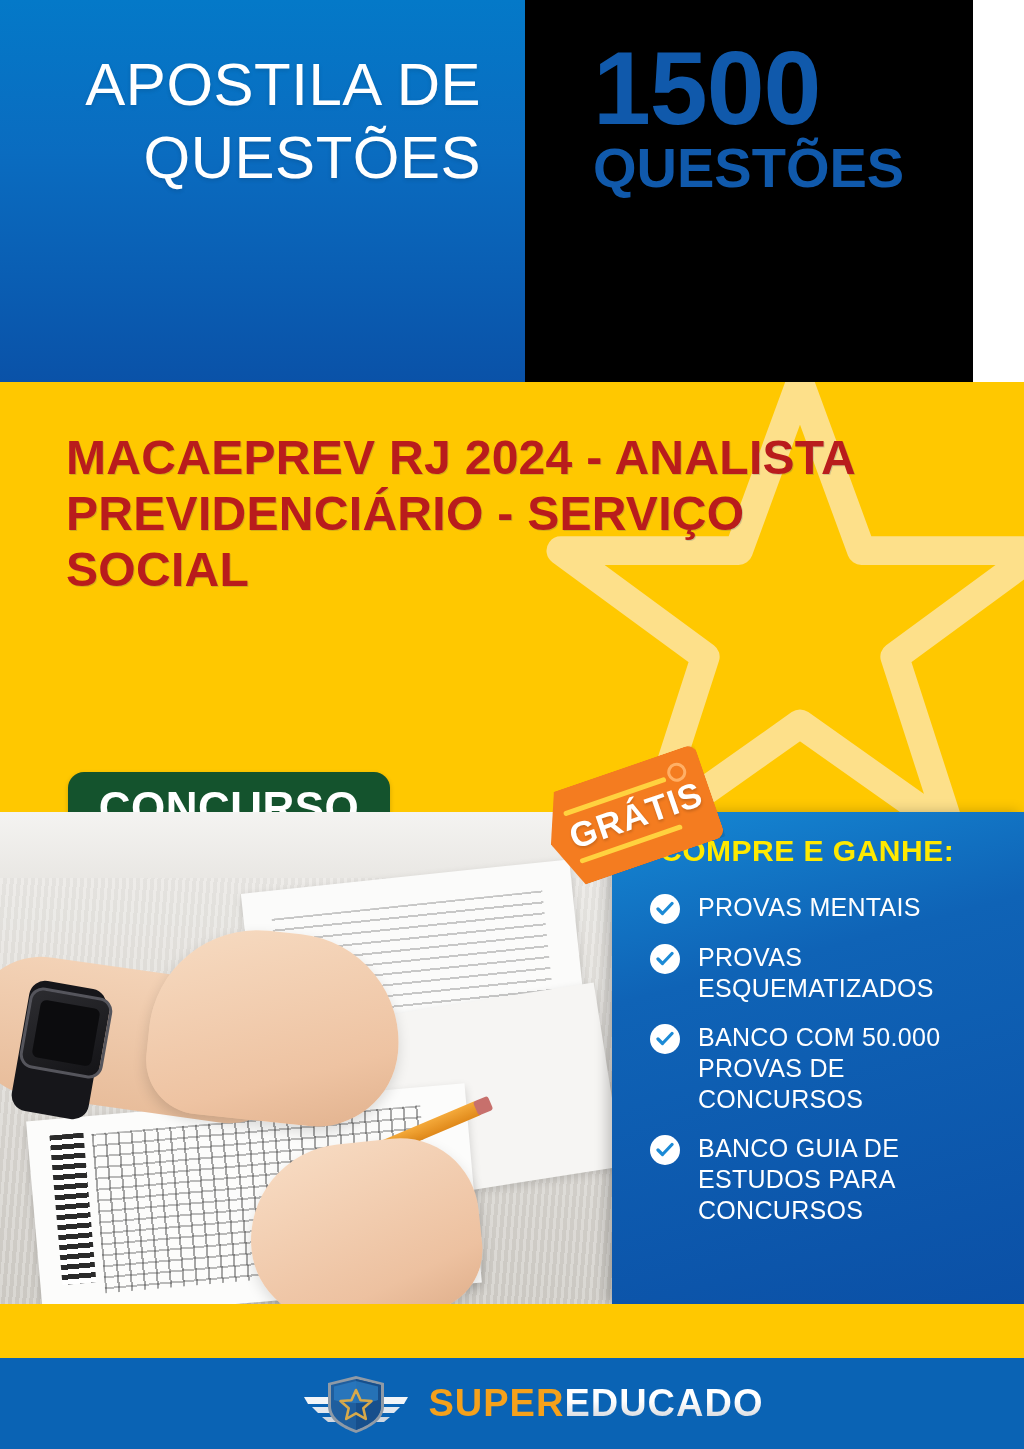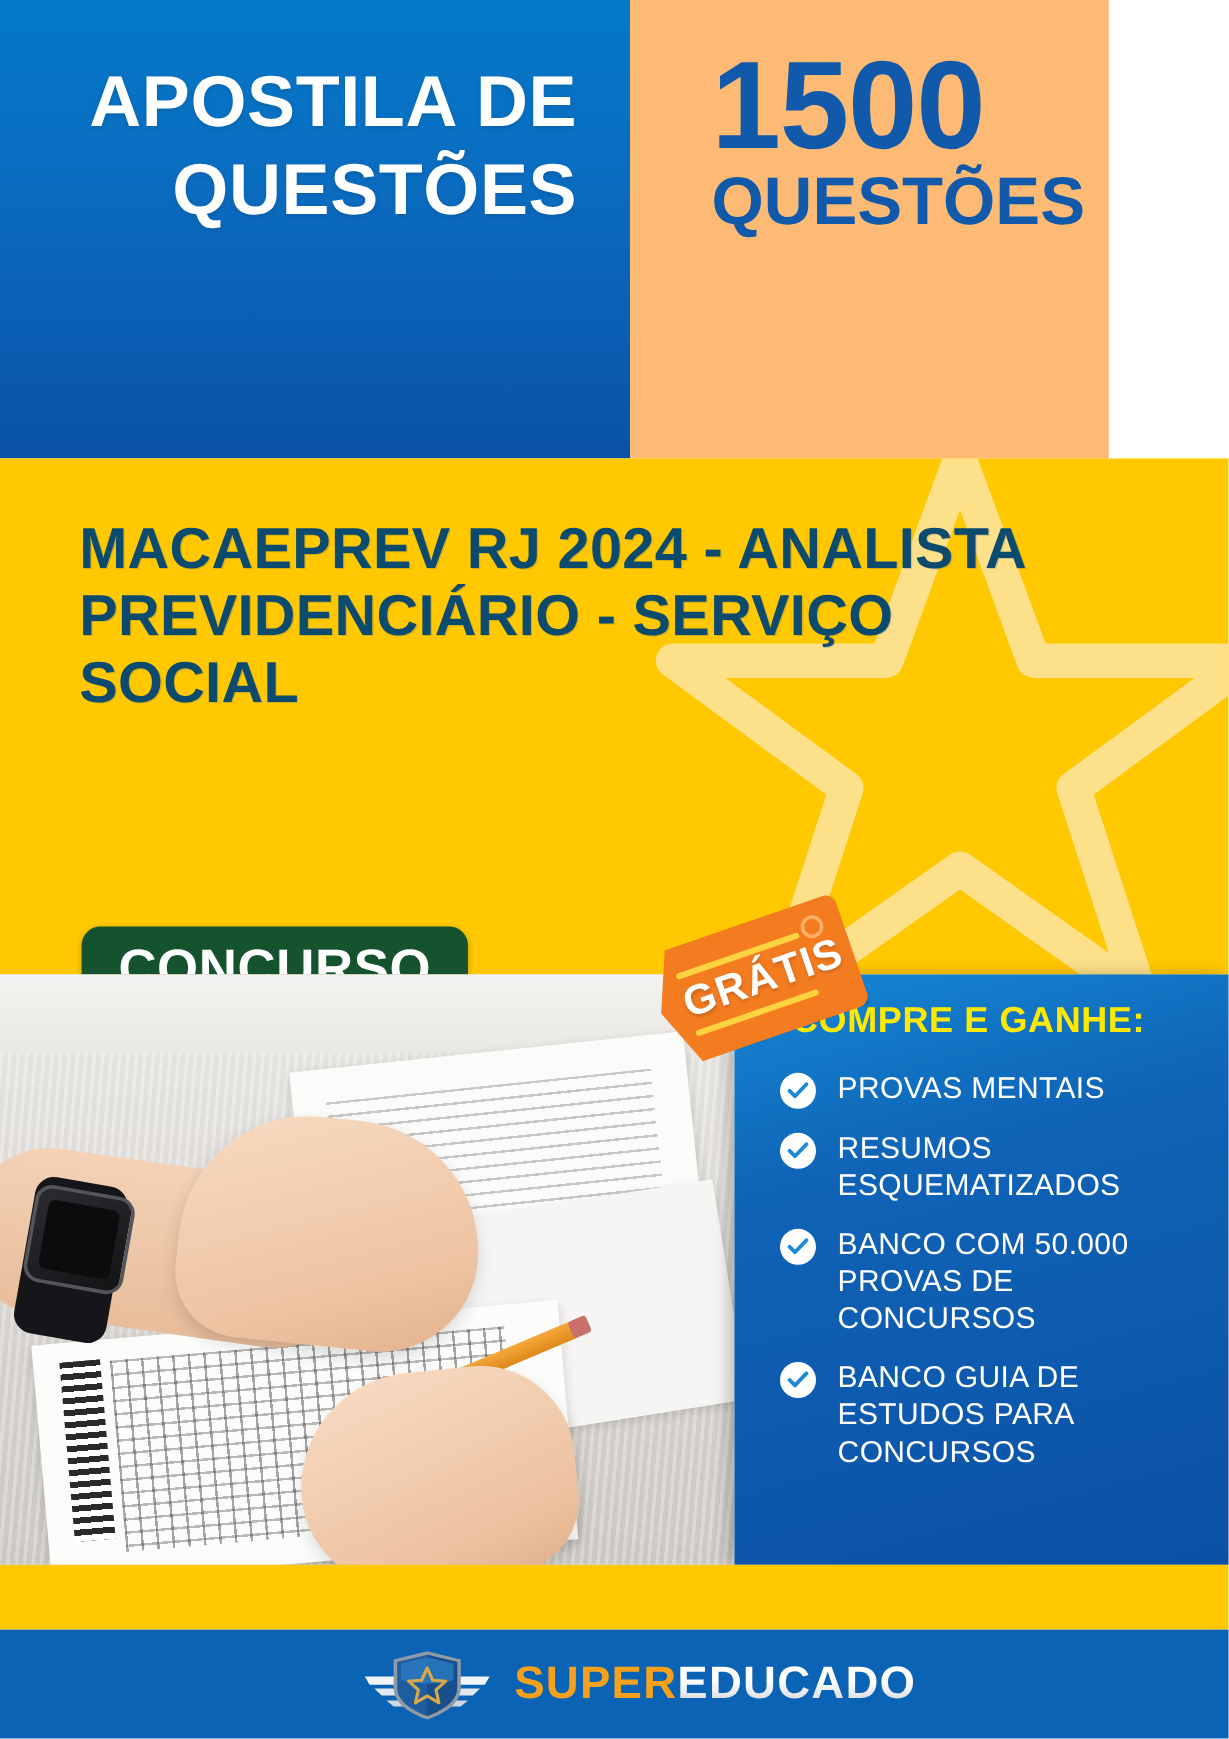--- a/index.html
+++ b/index.html
@@ -30,33 +30,33 @@
     width: 525px; height: 382px;
     background: linear-gradient(180deg, #0479c8 0%, #0a6cc0 40%, #0a52a8 100%);
   }
   .header-left-text {
     position: absolute;
     right: 44px;
     top: 48px;
     width: 440px;
     text-align: right;
     color: #ffffff;
-    font-weight: 700;
+    font-weight: 400;
     font-size: 60px;
     line-height: 1.22;
     letter-spacing: 0.5px;
     text-shadow: 0 2px 4px rgba(0,0,0,0.12);
   }
   .header-left-text div { white-space: nowrap; }
 
   .header-right {
     position: absolute;
     left: 525px; top: 0;
-    width: 399px; height: 382px;
-    background: #fdba74;
+    width: 448px; height: 382px;
+    background: #000000;
   }
   .count-number {
     position: absolute;
     left: 68px; top: 36px;
     font-size: 104px;
     font-weight: 700;
     color: #1059ab;
     letter-spacing: -1px;
     line-height: 1;
   }
@@ -83,21 +83,21 @@
     left: 540px; top: -30px;
     width: 520px; height: 520px;
     opacity: 1;
   }
   .poster-title {
     position: absolute;
     left: 66px; top: 48px;
     width: 800px;
     font-size: 48px;
     font-weight: 700;
-    color: #0c4a6e;
+    color: #b91c1c;
     line-height: 1.17;
     letter-spacing: 0.3px;
     text-shadow: 1px 1px 0 rgba(10,60,130,0.18);
   }
   .concurso-btn {
     position: absolute;
     left: 68px; top: 390px;
     width: 322px; height: 72px;
     background: #14532d;
     border-radius: 16px;
@@ -430,21 +430,21 @@
         </span>
         <span class="benefit-text">PROVAS MENTAIS</span>
       </div>
 
       <div class="benefit-item">
         <span class="check-circle">
           <svg width="18" height="16" viewBox="0 0 18 16">
               <polyline points="2,8 6.5,12.5 16,2.5" fill="none" stroke="#1b8ad6" stroke-width="3.2" stroke-linecap="round" stroke-linejoin="round"></polyline>
             </svg>
         </span>
-        <span class="benefit-text">RESUMOS ESQUEMATIZADOS</span>
+        <span class="benefit-text">PROVAS ESQUEMATIZADOS</span>
       </div>
 
       <div class="benefit-item">
         <span class="check-circle">
           <svg width="18" height="16" viewBox="0 0 18 16">
               <polyline points="2,8 6.5,12.5 16,2.5" fill="none" stroke="#1b8ad6" stroke-width="3.2" stroke-linecap="round" stroke-linejoin="round"></polyline>
             </svg>
         </span>
         <span class="benefit-text">BANCO COM 50.000 PROVAS DE CONCURSOS</span>
       </div>

